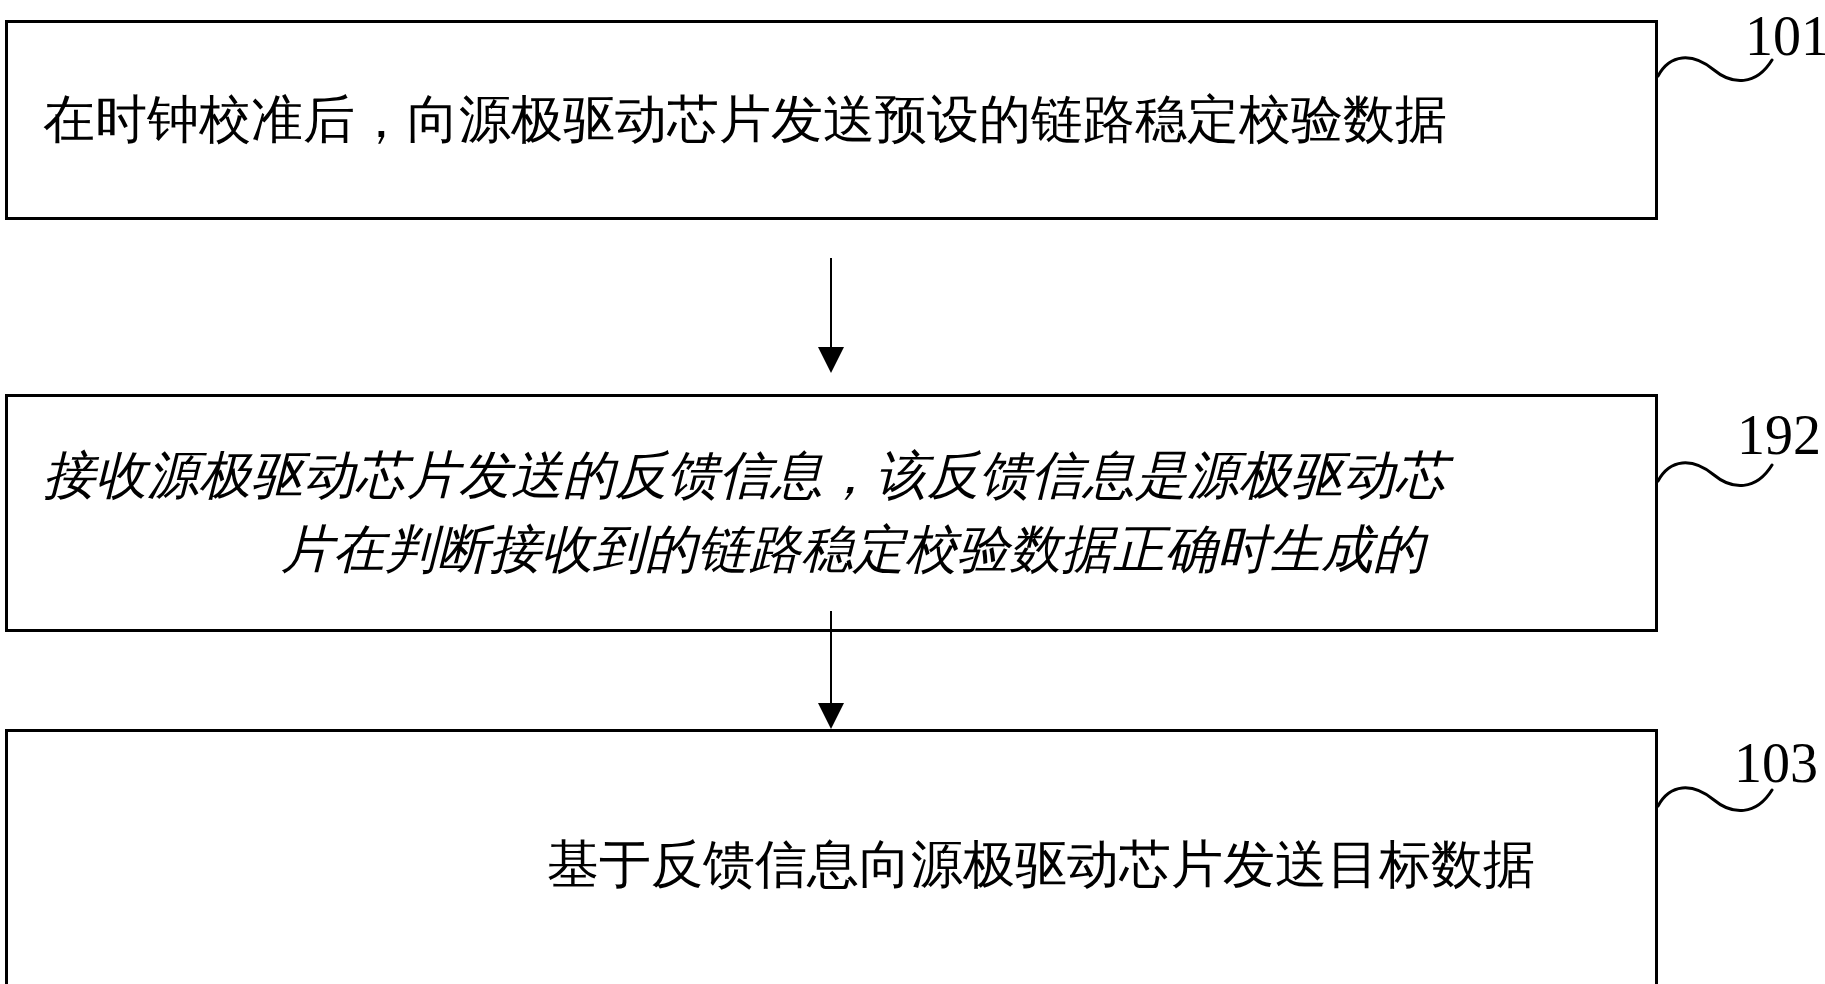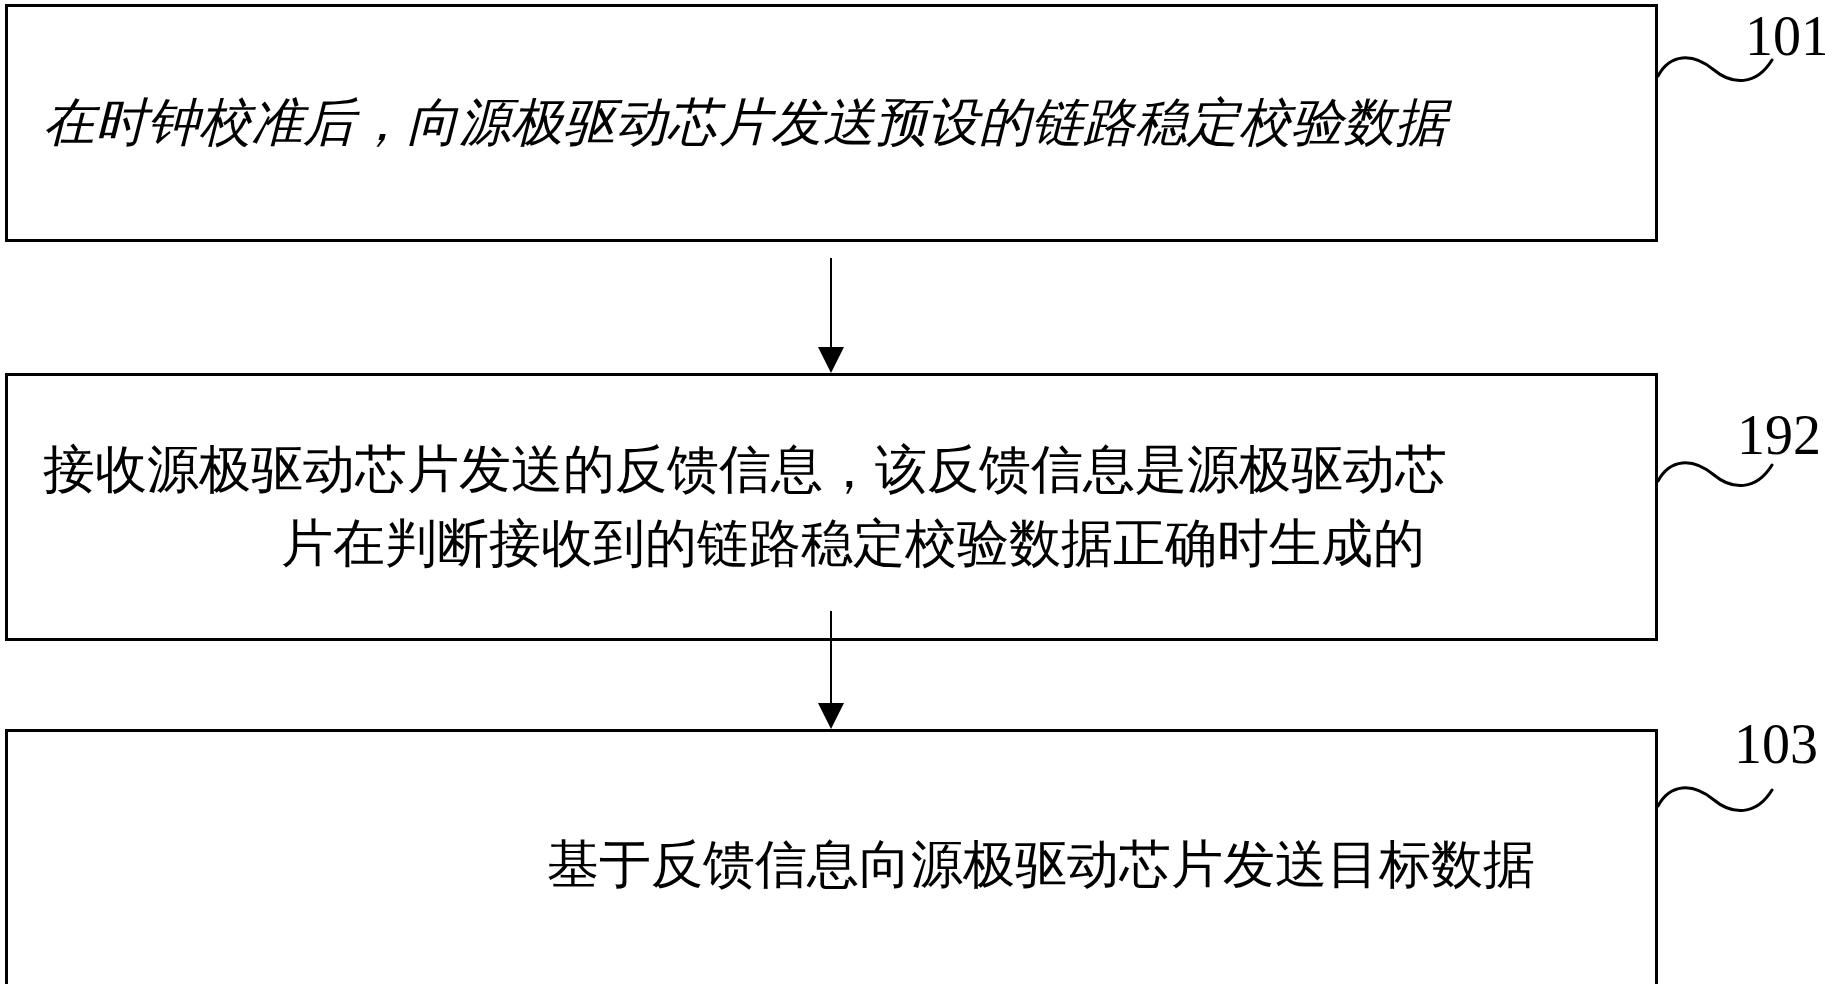--- a/index.html
+++ b/index.html
@@ -20,22 +20,22 @@
     position: absolute;
     left: 5px;
     width: 1653px;
     border: 3px solid #000000;
     background: #ffffff;
     box-sizing: border-box;
     display: flex;
     flex-direction: column;
     justify-content: center;
   }
-  .box-1 { top: 4px;   height: 238px; font-style: italic; }
-  .box-2 { top: 373px; height: 268px; }
+  .box-1 { top: 20px;   height: 200px; }
+  .box-2 { top: 394px; height: 238px; font-style: italic; }
   .box-3 { top: 729px; height: 280px; }
   .box-text {
     font-size: 52px;
     line-height: 1.42;
     letter-spacing: 0px;
     white-space: nowrap;
   }
   .box-1 .text-wrap { padding: 0 0 0 35px; }
   .box-2 .text-wrap { padding: 0 230px 0 35px; }
   .box-3 .text-wrap { padding: 0 120px 0 35px; font-family: Liberation Mono, monospace; }
@@ -67,21 +67,21 @@
   .arrow-2 { left: 818px; top: 611px; height: 118px; }
   .arrow-2 .shaft { height: 94px; }
   .callout-num {
     position: absolute;
     font-size: 56px;
     line-height: 1;
     font-family: "Liberation Serif", serif;
   }
   .num-101 { left: 1745px; top: 8px;   }
   .num-102 { left: 1737px; top: 407px; }
-  .num-103 { left: 1734px; top: 716px; }
+  .num-103 { left: 1734px; top: 735px; }
   .squiggle {
     position: absolute;
     width: 124px;
     height: 40px;
   }
   .sq-101 { left: 1656px; top: 48px;  }
   .sq-102 { left: 1656px; top: 453px; }
   .sq-103 { left: 1656px; top: 778px; }
 </style>
 </head>

